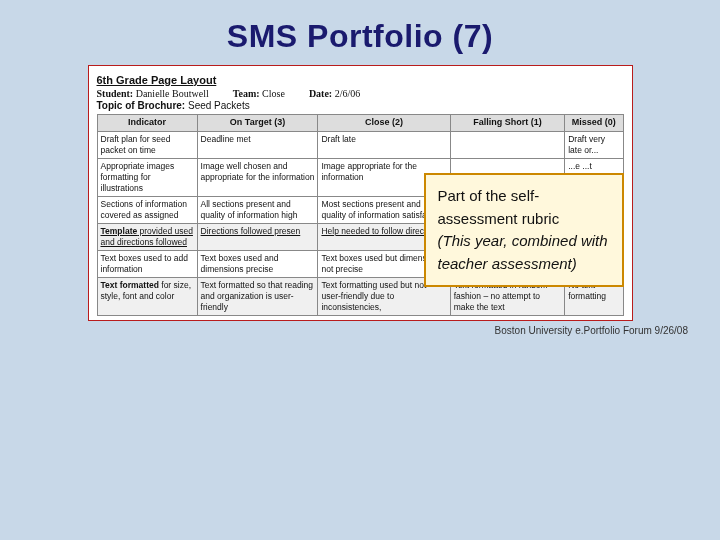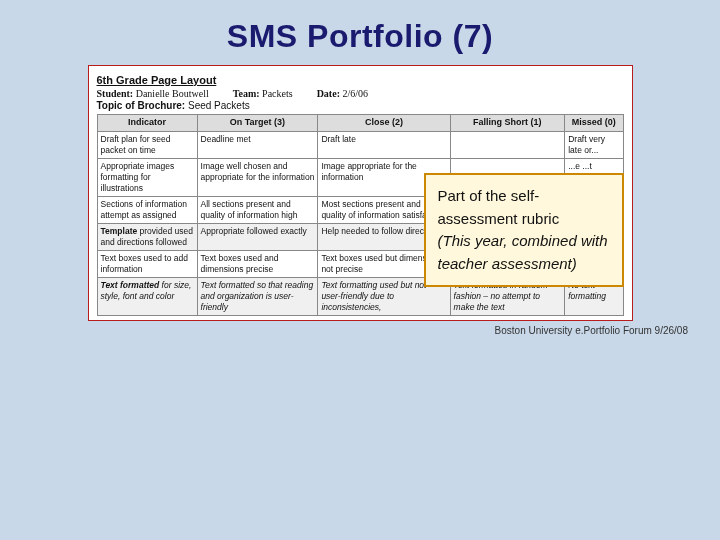--- a/index.html
+++ b/index.html
@@ -113,21 +113,21 @@
 <h1 class="slide-title">SMS Portfolio (7)</h1>
 
 <div class="slide-body">
 
   <div class="doc-header">
     <div style="margin-bottom:2px;">
       <span class="grade">6th Grade Page Layout</span>
     </div>
     <div class="row">
       <span><span class="label">Student:</span> <span>Danielle Boutwell</span></span>
-      <span><span class="label">Team:</span> <span>Packets</span></span>
+      <span><span class="label">Team:</span> <span>Close</span></span>
       <span><span class="label">Date:</span> <span>2/6/06</span></span>
     </div>
     <div>
       <span class="label">Topic of Brochure:</span> <span>Seed Packets</span>
     </div>
   </div>
 
   <table class="rubric">
     <thead>
       <tr>
@@ -147,41 +147,41 @@
         <td>Draft very late or...</td>
       </tr>
       <tr>
         <td>Appropriate images formatting for illustrations</td>
         <td>Image well chosen and appropriate for the information</td>
         <td>Image appropriate for the information</td>
         <td></td>
         <td>...e ...t</td>
       </tr>
       <tr>
-        <td>Sections of information attempt as assigned</td>
+        <td>Sections of information covered as assigned</td>
         <td>All sections present and quality of information high</td>
         <td>Most sections present and quality of information satisfactory</td>
         <td>Some presen inform...</td>
         <td></td>
       </tr>
-      <tr style="background:#f0f0f0;">
+      <tr style="background:#f0f0f0;text-decoration:underline;">
         <td><strong>Template</strong> provided used and directions followed</td>
-        <td>Appropriate followed exactly</td>
+        <td>Directions followed presen</td>
         <td>Help needed to follow directions</td>
         <td>did no follow...</td>
         <td>...d</td>
       </tr>
       <tr>
         <td>Text boxes used to add information</td>
         <td>Text boxes used and dimensions precise</td>
         <td>Text boxes used but dimensions not precise</td>
         <td></td>
         <td>Text boxes not used</td>
       </tr>
-      <tr style="background:#f0f0f0;font-style:italic;">
+      <tr style="background:#f0f0f0;">
         <td><strong>Text formatted</strong> for size, style, font and color</td>
         <td>Text formatted so that reading and organization is user-friendly</td>
         <td>Text formatting used but not user-friendly due to inconsistencies,</td>
         <td>Text formatted in random fashion – no attempt to make the text</td>
         <td>No text formatting</td>
       </tr>
     </tbody>
   </table>
 
   <div class="overlay-box">

